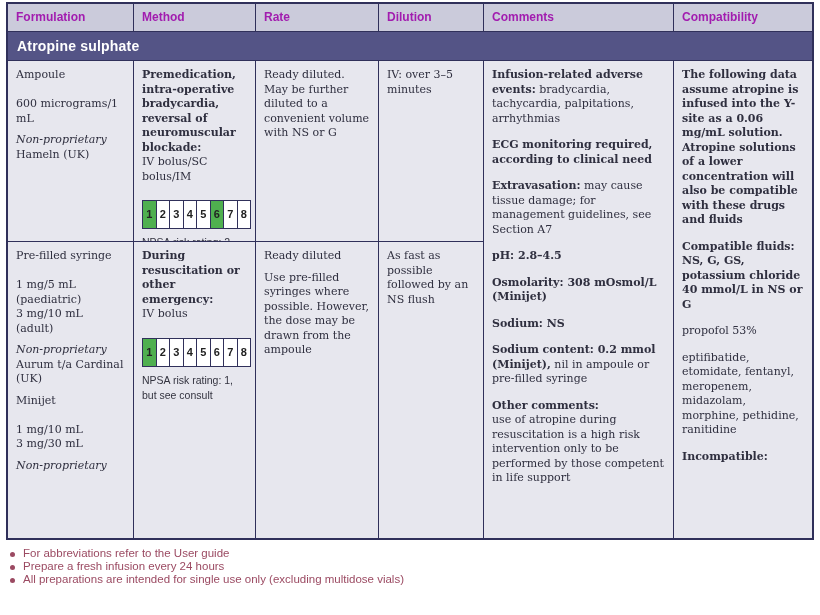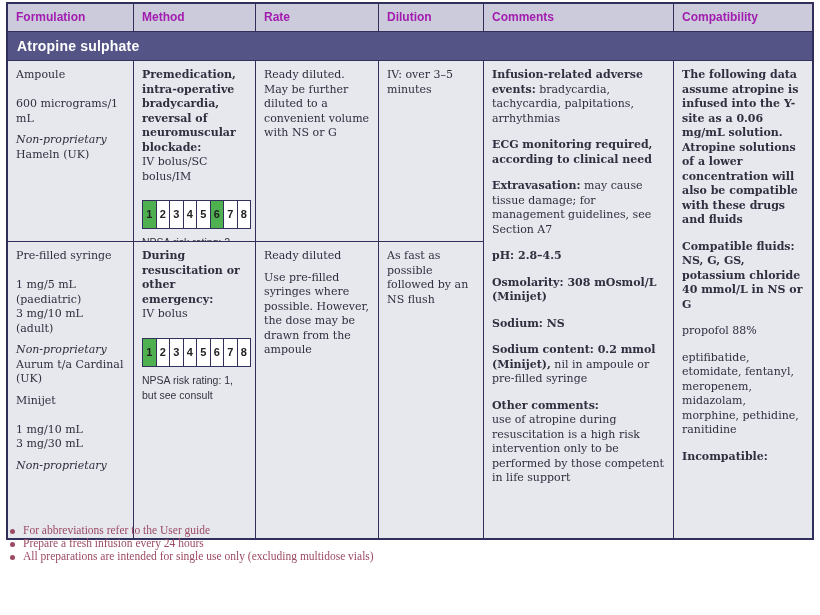--- a/index.html
+++ b/index.html
@@ -66,22 +66,22 @@
     display: flex; align-items: center; justify-content: center;
   }
   .npsa-cell.green { background: #4fb04f; }
   .npsa-rating {
     font-family: "Liberation Sans", sans-serif;
     font-size: 10.5px; color: #33333f;
     margin-top: 6px; line-height: 1.45;
   }
 
   .footnotes {
-    position: absolute; left: 8px; top: 524px; width: 806px;
-    font-family: Liberation Serif, serif;
+    position: absolute; left: 8px; top: 547px; width: 806px;
+    font-family: Liberation Sans, sans-serif;
     font-size: 11.5px; color: #9b4a62;
     list-style: none;
   }
   .footnotes li { display: flex; align-items: flex-start; margin-bottom: 1px; }
   .dot {
     width: 5px; height: 5px; border-radius: 50%;
     background: #9b4a62; flex: 0 0 5px;
     margin: 5px 8px 0 2px;
   }
 </style>
@@ -140,21 +140,21 @@
     <p class="para"><strong class="lbl">pH: 2.8–4.5</strong><span></span></p>
     <p class="para"><strong class="lbl">Osmolarity: 308 mOsmol/L (Minijet)</strong><span></span></p>
     <p class="para"><strong class="lbl">Sodium: NS</strong><span></span></p>
     <p class="para"><strong class="lbl">Sodium content: 0.2 mmol (Minijet),</strong> <span>nil in ampoule or pre-filled syringe</span></p>
     <p class="para"><strong class="lbl blk">Other comments:</strong><span>use of atropine during resuscitation is a high risk intervention only to be performed by those competent in life support</span></p>
   </div>
 
   <div class="cell span2" style="grid-column:6;">
     <p class="para"><strong class="lbl">The following data assume atropine is infused into the Y-site as a 0.06 mg/mL solution. Atropine solutions of a lower concentration will also be compatible with these drugs and fluids</strong><span></span></p>
     <p class="para"><strong class="lbl">Compatible fluids: NS, G, GS, potassium chloride 40 mmol/L in NS or G</strong><span></span></p>
-    <p class="para"><span>propofol 88%</span></p>
+    <p class="para"><span>propofol 53%</span></p>
     <p class="para"><span>eptifibatide, etomidate, fentanyl, meropenem, midazolam, morphine, pethidine, ranitidine</span></p>
     <p class="para"><strong class="lbl">Incompatible:</strong> </p>
   </div>
 
   <div class="cell">
     <div class="prewrap">Pre-filled syringe
 
 1 mg/5 mL
 (paediatric)
 3 mg/10 mL

